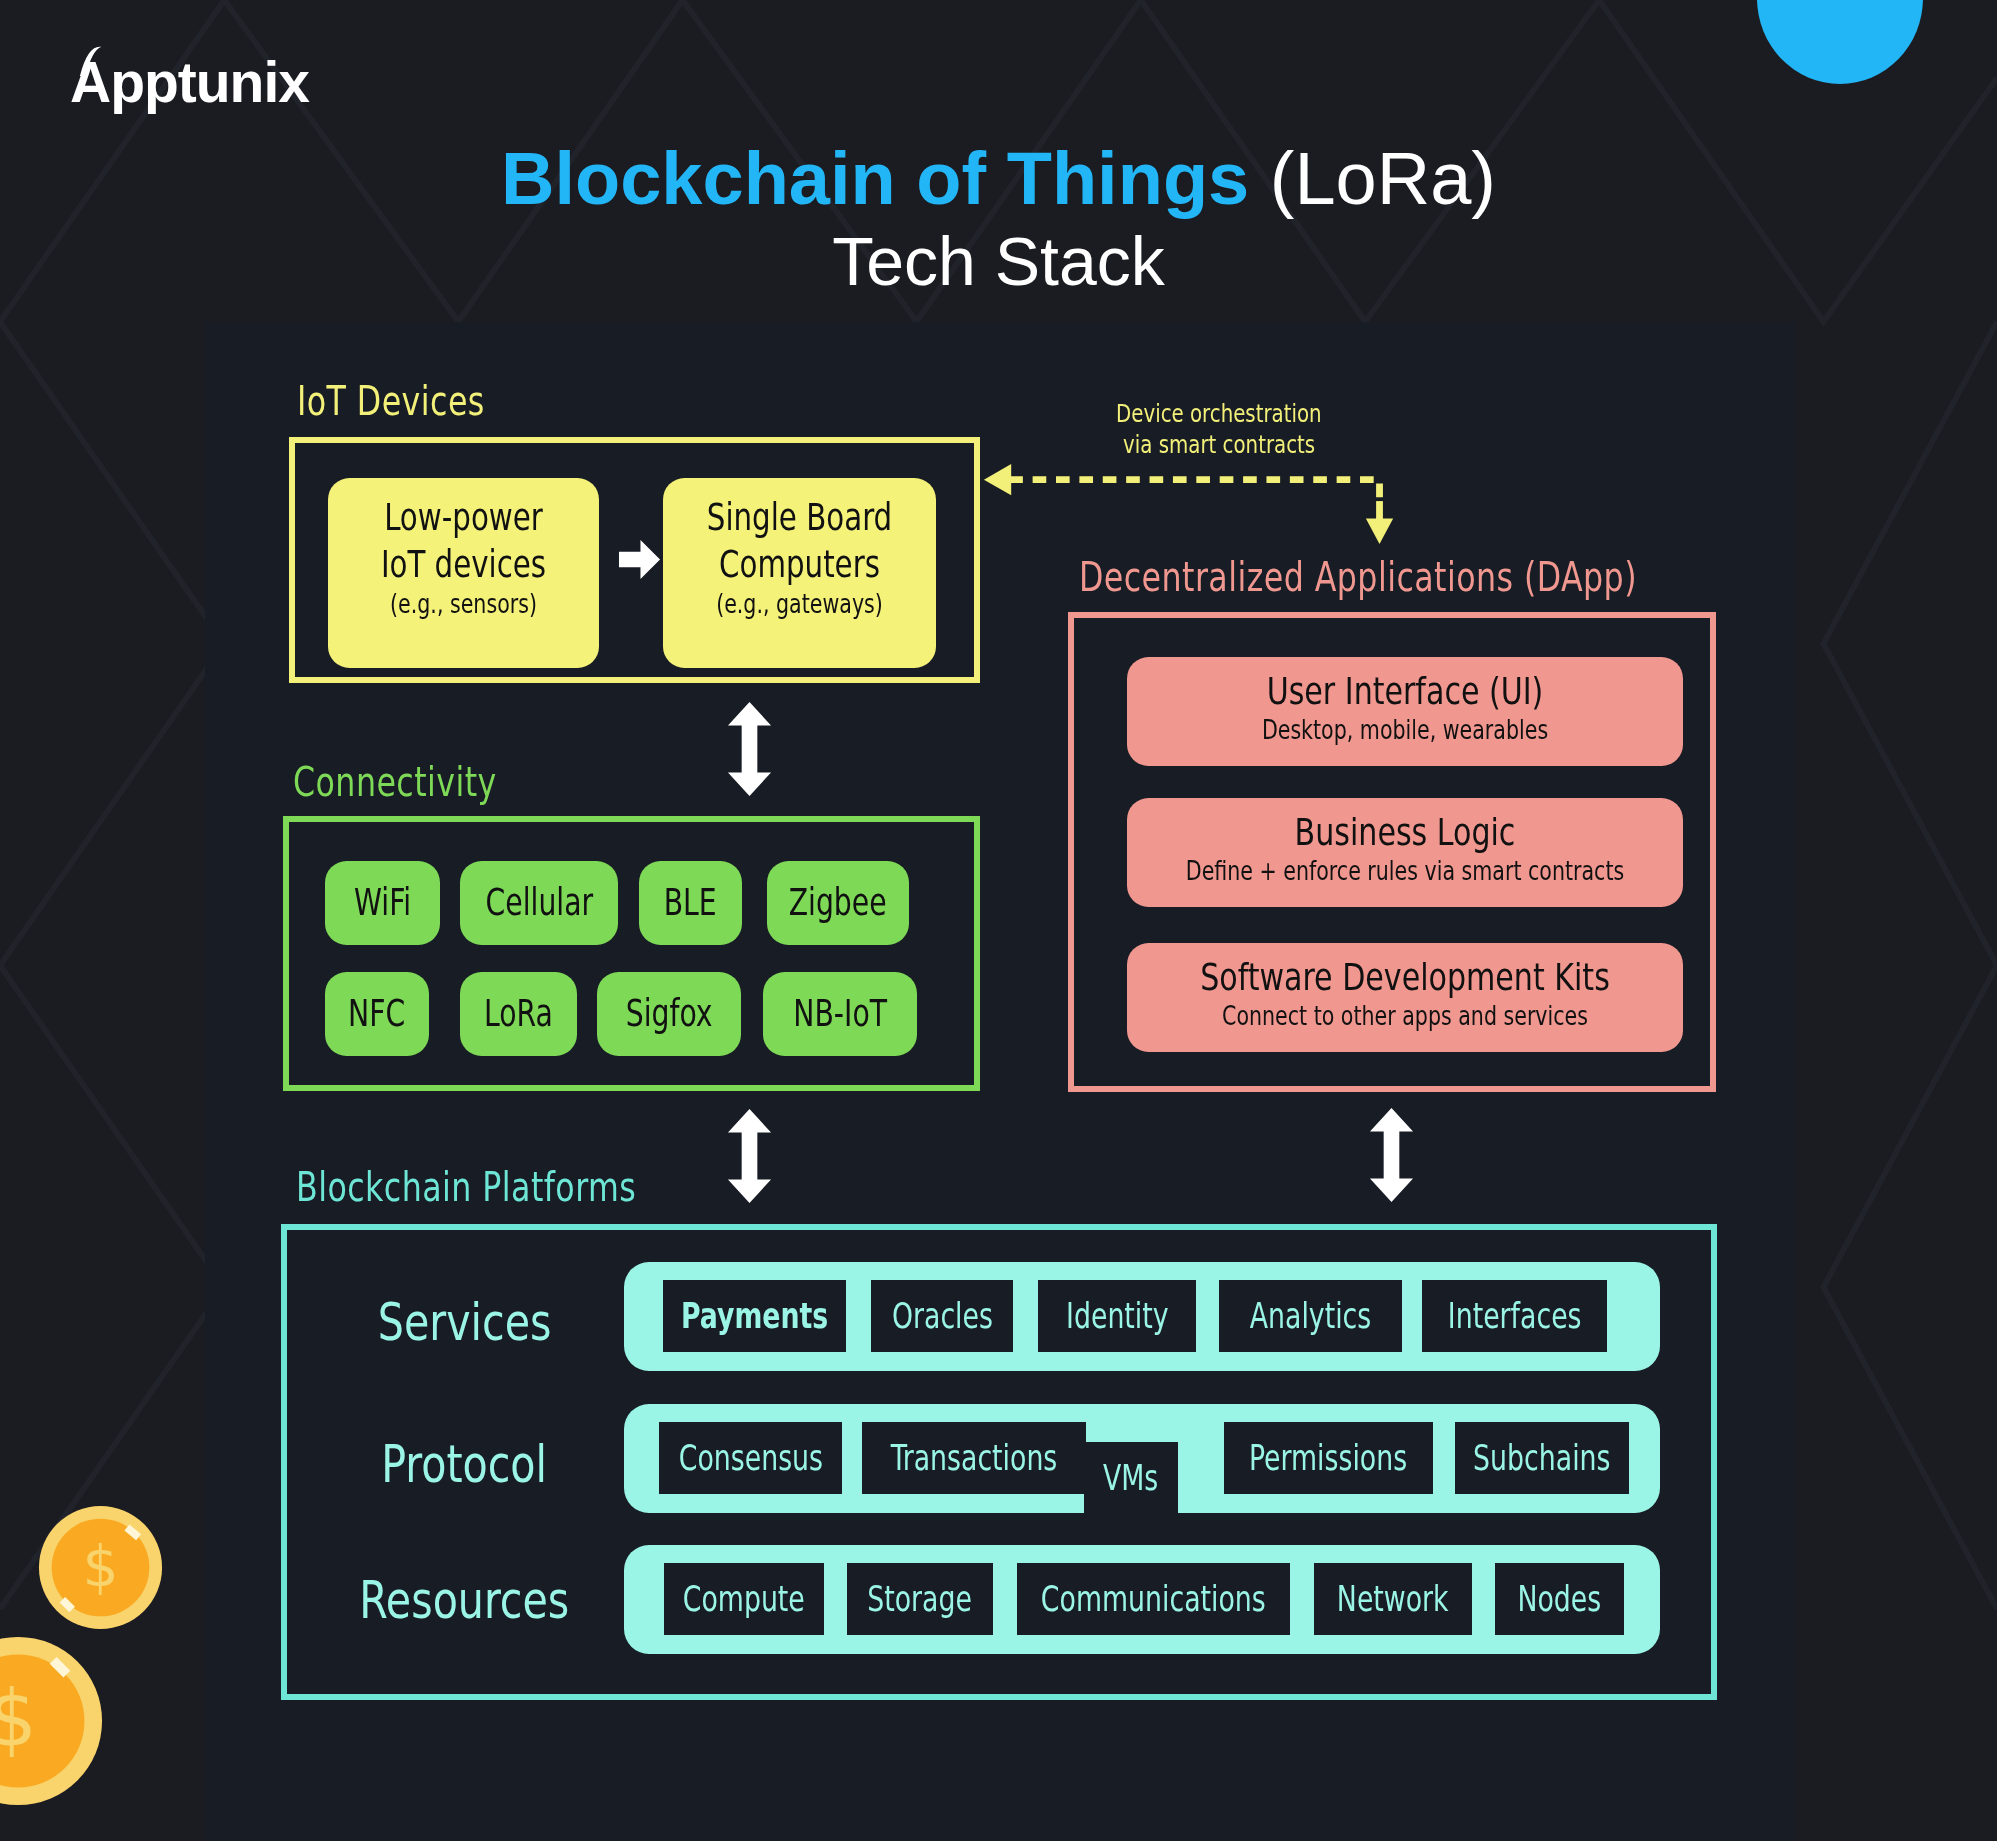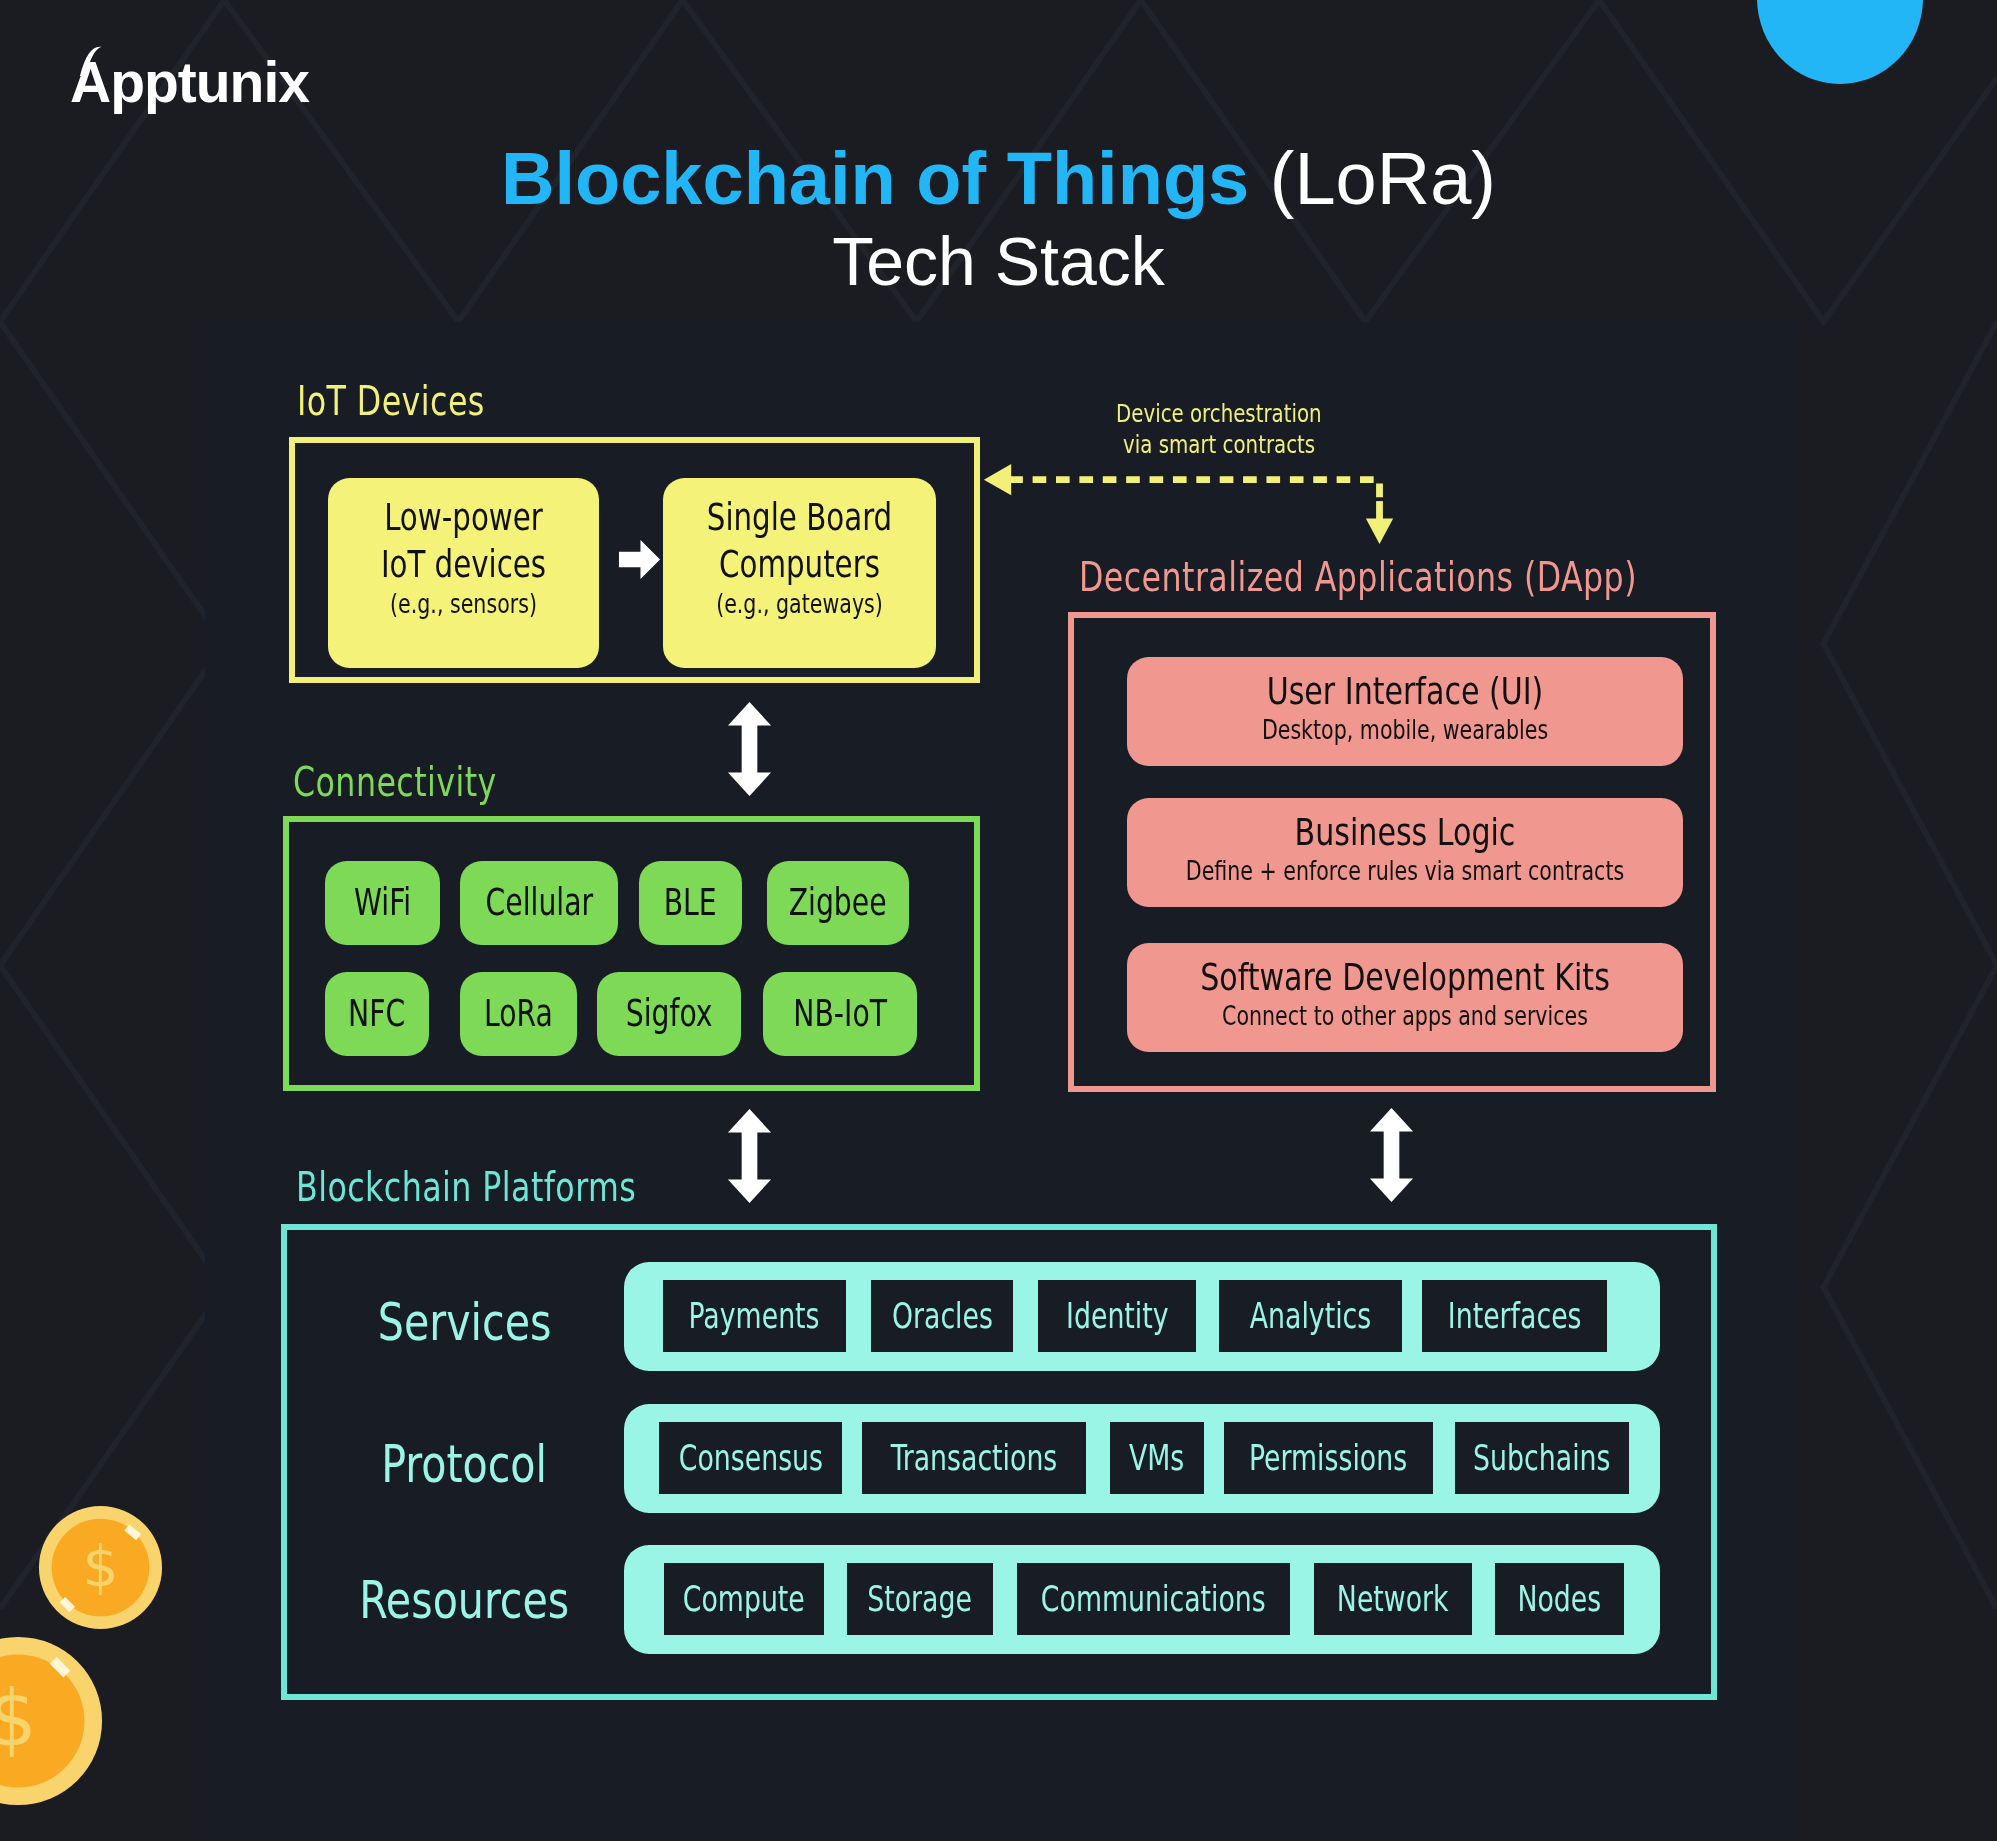--- a/index.html
+++ b/index.html
@@ -147,32 +147,32 @@
 </svg>
 <svg class="abs" style="left:1368px;top:1106px;" width="47" height="98" viewBox="0 0 48 100">
   <path d="M24 2 L46 26 H32 V74 H46 L24 98 L2 74 H16 V26 H2 Z" fill="#fff"></path>
 </svg>
 
 <div class="abs sec-label teal" style="left:296px;top:1164px;">Blockchain Platforms</div>
 <div class="abs bc-box">
 
   <div class="bc-row-label" style="left:31px;top:62px;"><span>Services</span></div>
   <div class="bc-track" style="top:32px;">
-    <div class="bc-item" style="left:39px;width:183px;"><span>Payments</span></div>
+    <div class="bc-item" style="left:39px;width:183px;font-weight:bold;"><span>Payments</span></div>
     <div class="bc-item" style="left:247px;width:142px;"><span>Oracles</span></div>
     <div class="bc-item" style="left:414px;width:158px;"><span>Identity</span></div>
     <div class="bc-item" style="left:595px;width:183px;"><span>Analytics</span></div>
     <div class="bc-item" style="left:798px;width:185px;"><span>Interfaces</span></div>
   </div>
 
   <div class="bc-row-label" style="left:31px;top:204px;"><span>Protocol</span></div>
   <div class="bc-track" style="top:174px;">
     <div class="bc-item" style="left:35px;width:183px;"><span>Consensus</span></div>
     <div class="bc-item" style="left:238px;width:224px;"><span>Transactions</span></div>
-    <div class="bc-item" style="left:486px;width:94px;"><span>VMs</span></div>
+    <div class="bc-item" style="left:460px;width:94px;margin-top:20px;"><span>VMs</span></div>
     <div class="bc-item" style="left:600px;width:209px;"><span>Permissions</span></div>
     <div class="bc-item" style="left:831px;width:174px;"><span>Subchains</span></div>
   </div>
 
   <div class="bc-row-label" style="left:31px;top:340px;"><span>Resources</span></div>
   <div class="bc-track" style="top:315px;">
     <div class="bc-item" style="left:40px;width:160px;"><span>Compute</span></div>
     <div class="bc-item" style="left:223px;width:146px;"><span>Storage</span></div>
     <div class="bc-item" style="left:393px;width:273px;"><span>Communications</span></div>
     <div class="bc-item" style="left:690px;width:158px;"><span>Network</span></div>

